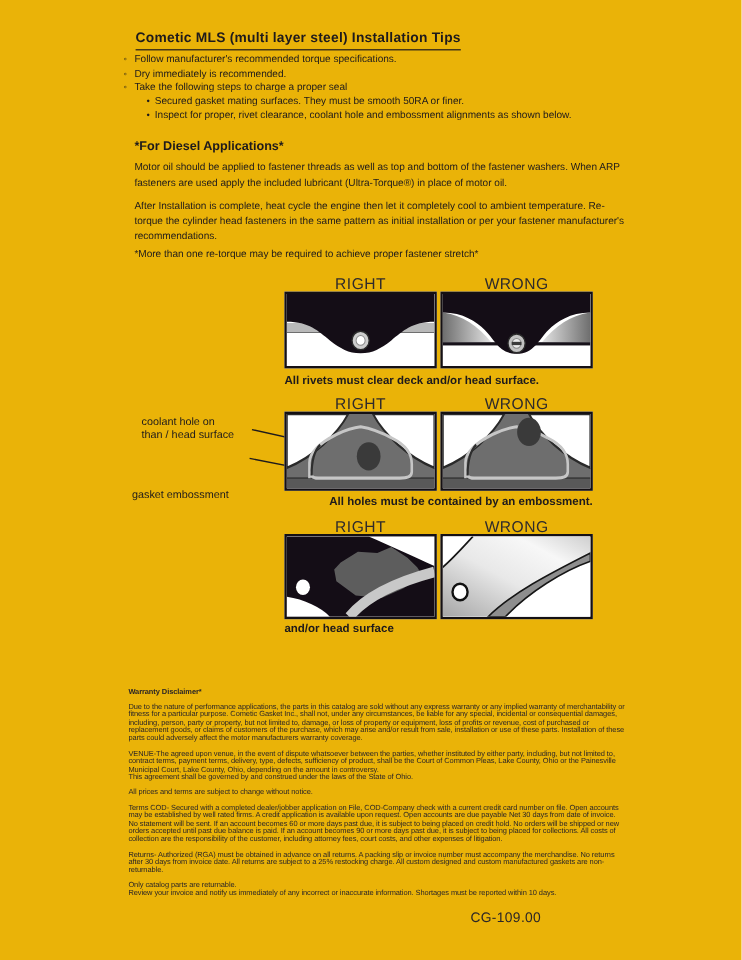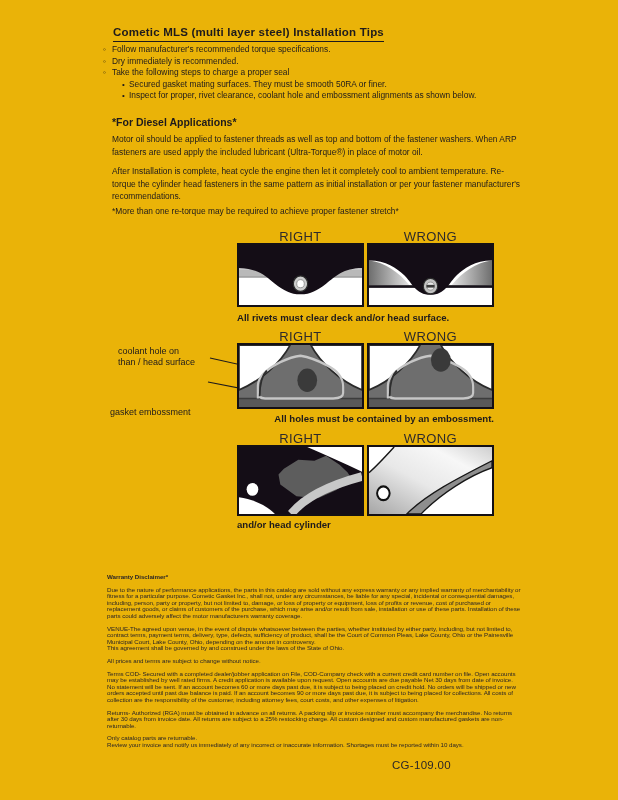--- a/index.html
+++ b/index.html
@@ -171,21 +171,21 @@
       </defs>
       <rect width="137" height="68" fill="#ffffff"></rect>
       <path d="M0,0 H137 V14 C98,32 64,48 42,68 L0,68 Z" fill="url(#g3w)"></path>
       <path d="M137,14 C98,32 64,48 42,68 L58,68 C80,47 112,29 137,21 Z" fill="#8e8e8e" stroke="#161616" stroke-width="1.4"></path>
       <path d="M28,0 C18,10 8,20 0,26 L0,0 Z" fill="#ffffff"></path>
       <path d="M28,0 C18,10 8,20 0,26" stroke="#161616" stroke-width="1.6" fill="none"></path>
       <circle cx="16" cy="47" r="7" fill="#ffffff" stroke="#111111" stroke-width="2.2"></circle>
     </svg>
   </div>
   <div class="abs caption" style="left:237px; top:519px; width:280px;">
-    <div>and/or head cylinder</div>
+    <div>and/or head surface</div>
   </div>
 
   <div class="abs disclaimer">
     <div class="d-head">Warranty Disclaimer*</div>
     <p>Due to the nature of performance applications, the parts in this catalog are sold without any express warranty or any implied warranty of merchantability or fitness for a particular purpose.  Cometic Gasket Inc., shall not, under any circumstances, be liable for any special, incidental or consequential damages, including, person, party or property, but not limited to, damage, or loss of property or equipment, loss of profits or revenue, cost of purchased or replacement goods, or claims of customers of the purchase, which may arise and/or result from sale, installation or use of these parts.  Installation of these parts could adversely affect the motor manufacturers warranty coverage.</p>
     <div>VENUE-The agreed upon venue, in the event of dispute whatsoever between the parties, whether instituted by either party, including, but not limited to, contract terms, payment terms, delivery, type, defects, sufficiency of product, shall be the Court of Common Pleas, Lake County, Ohio or the Painesville Municipal Court, Lake County, Ohio, depending on the amount in controversy.</div>
     <p>This agreement shall be governed by and construed under the laws of the State of Ohio.</p>
     <p>All prices and terms are subject to change without notice.</p>
     <p>Terms COD- Secured with a completed dealer/jobber application on File, COD-Company check with a current credit card number on file.  Open accounts may be established by well rated firms.  A credit application is available upon request.  Open accounts are due payable Net 30 days from date of invoice.  No statement will be sent.  If an account becomes 60 or more days past due, it is subject to being placed on credit hold.  No orders will be shipped or new orders accepted until past due balance is paid.  If an account becomes 90 or more days past due, it is subject to being placed for collections.  All costs of collection are the responsibility of the customer, including attorney fees, court costs, and other expenses of litigation.</p>
     <p>Returns- Authorized (RGA) must be obtained in advance on all returns.  A packing slip or invoice number must accompany the merchandise.  No returns after 30 days from invoice date.  All returns are subject to a 25% restocking charge.  All custom designed and custom manufactured gaskets are non-returnable.</p>

